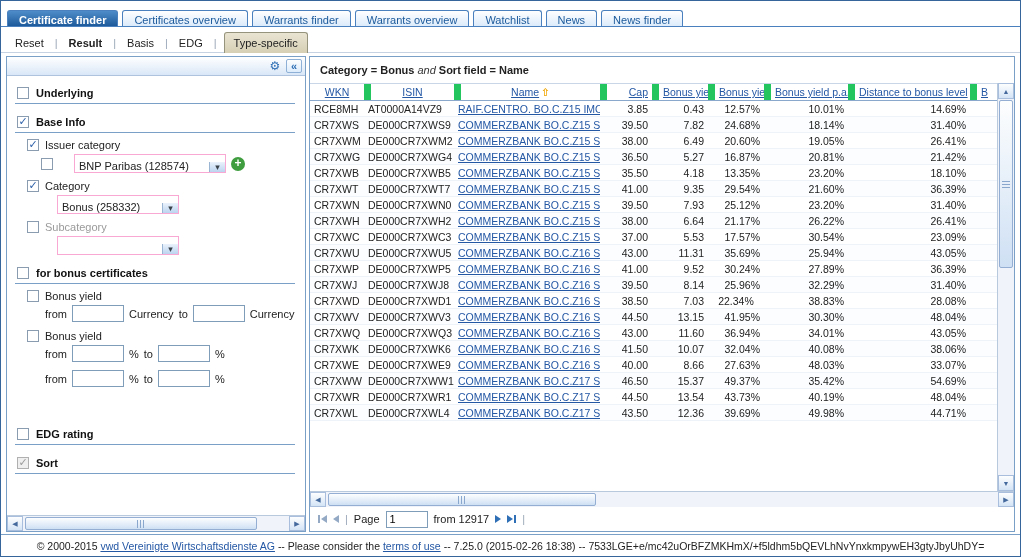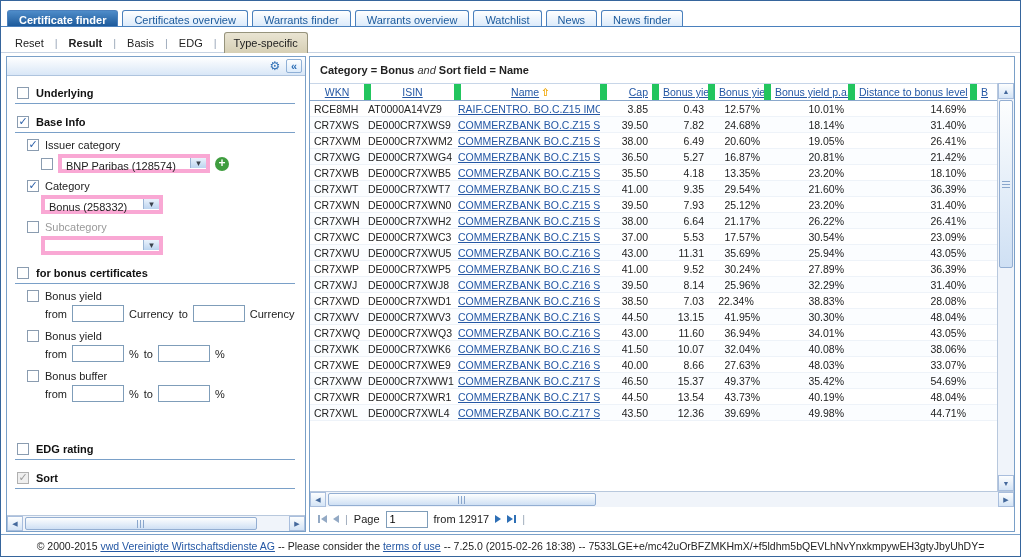--- a/index.html
+++ b/index.html
@@ -42,21 +42,21 @@
   .cb.checked::after { content:"\2713"; color:#2b5fa8; font-size:11px; font-weight:bold; line-height:1; margin-top:-1px; }
   .cb.disabled { background:#efefef; border-color:#b0b0b0; }
   .cb.disabled.checked::after { color:#9a9a9a; }
 
   .sub-item { display:flex; align-items:center; gap:6px; margin:6px 0 3px 12px; }
   .sub-item .lbl { color:#222; }
   .sub-item .lbl.disabled { color:#9a9a9a; }
   .control-row { display:flex; align-items:center; gap:5px; margin:2px 0 7px 26px; }
   .control-row.plain { margin-left:26px; }
 
-  .sel { height:19px; border:4px solid #f9a8d4; background:#fff; display:inline-flex; align-items:flex-start; }
+  .sel { height:19px; border:1px solid #f9a8d4; background:#fff; display:inline-flex; align-items:flex-end;margin-left:16px; }
   .sel .val { flex:1; padding:2px 3px 0 4px; overflow:hidden; white-space:nowrap; }
   .sel .dbtn { width:16px; flex:none; background:linear-gradient(#eaf2fc,#bcd4ef); border-left:1px solid #9ab4d4; display:flex; align-items:center; justify-content:center; color:#39414b; }
   .sel .dbtn::after { content:"\25BE"; font-size:9px; }
   .w150 { width:152px; } .w120 { width:122px; }
   .add-btn { width:14px; height:14px; border-radius:50%; background:#3f9d3f; color:#fff; display:inline-flex; align-items:center; justify-content:center; font-weight:bold; font-size:12px; line-height:1; }
   .add-btn::after { content:"+"; margin-top:-1px; }
 
   .range-row { display:flex; align-items:center; gap:5px; margin:3px 0 8px 30px; white-space:nowrap; }
   .range-row .rl { color:#222; }
   .range-row input { width:52px; height:17px; border:1px solid #7f9db9; padding:1px 3px; font-size:11px; font-family:inherit; }
@@ -220,24 +220,20 @@
           </div>
           <div class="range-row">
             <span class="rl">from</span>
             <input value="" style="">
             <span class="rl">%</span>
             <span class="rl">to</span>
             <input value="" style="">
             <span class="rl">%</span>
           </div>
 
-          <div class="sub-item">
-            <span class="cb"></span>
-            <span class="lbl">Bonus buffer</span>
-          </div>
           <div class="range-row">
             <span class="rl">from</span>
             <input value="" style="">
             <span class="rl">%</span>
             <span class="rl">to</span>
             <input value="" style="">
             <span class="rl">%</span>
           </div>
         </div>
 

